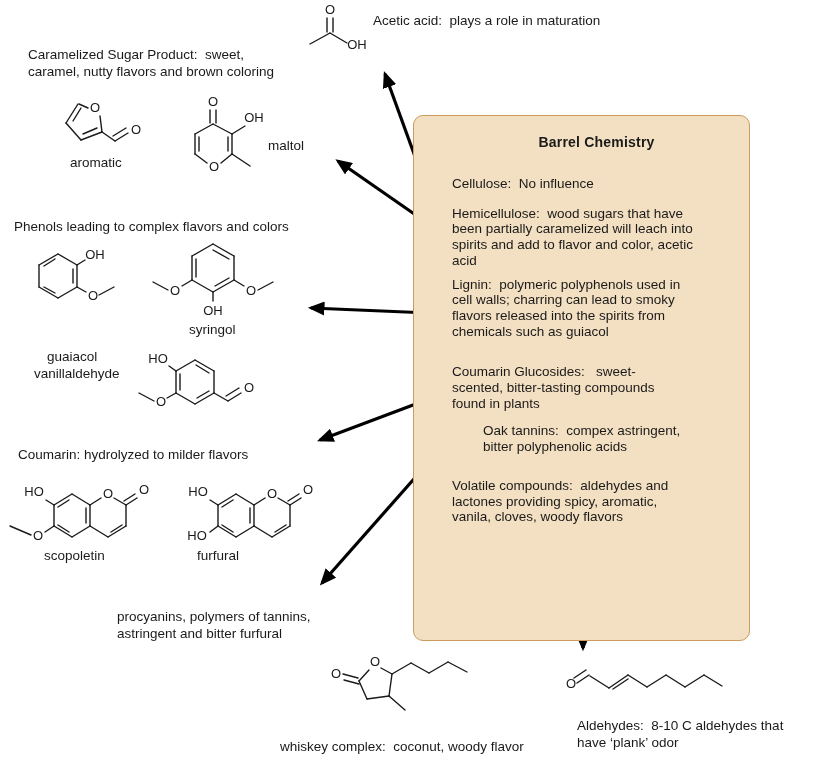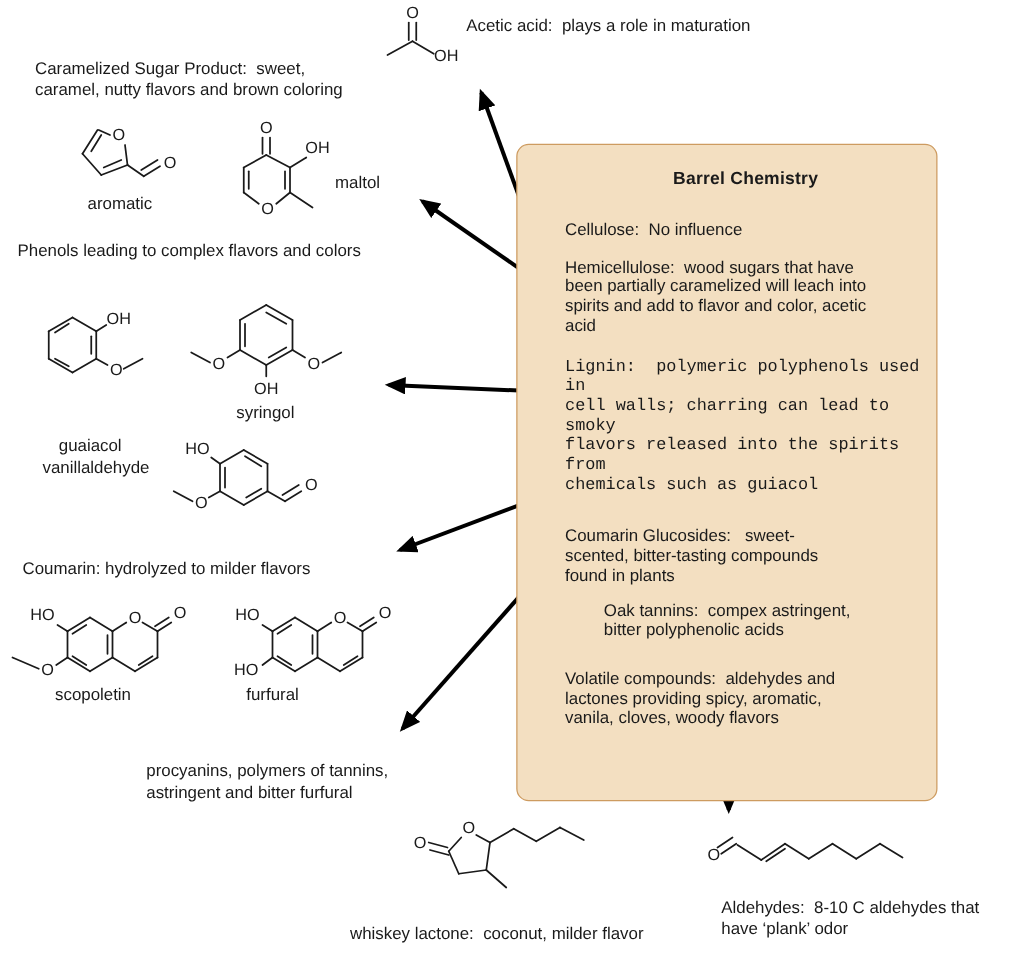--- a/index.html
+++ b/index.html
@@ -22,21 +22,21 @@
   }
   .chem-box h1{
     margin:0;font-size:14px;font-weight:bold;text-align:center;
     letter-spacing:.2px;
   }
   .chem-box p{
     margin:0;font-size:13.5px;line-height:15.7px;white-space:pre-wrap;
   }
   .chem-box p:nth-of-type(1){margin-top:26px;}
   .chem-box p:nth-of-type(2){margin-top:14px;}
-  .chem-box p:nth-of-type(3){margin-top:18px;font-family:Liberation Mono, monospace;}
+  .chem-box p:nth-of-type(3){margin-top:8px;}
   .chem-box p:nth-of-type(4){margin-top:25px;}
   .chem-box p:nth-of-type(5){margin-top:12px;margin-left:31px;}
   .chem-box p:nth-of-type(6){margin-top:23px;}
   svg.mol{position:absolute;overflow:visible;}
   svg.mol line{stroke:var(--text,#1a1a1a);stroke-width:1.4;stroke-linecap:round;}
   svg.mol text{font-family:"Liberation Sans",sans-serif;font-size:13px;fill:var(--text,#1a1a1a);text-anchor:middle;}
   svg.overlay{position:absolute;left:0;top:0;pointer-events:none;}
   svg.overlay line{stroke:var(--arrow,#000);stroke-width:3.2;}
 </style>
 </head>
@@ -76,25 +76,25 @@
     <p>Oak tannins:  compex astringent,
 bitter polyphenolic acids</p>
     <p>Volatile compounds:  aldehydes and
 lactones providing spicy, aromatic,
 vanila, cloves, woody flavors</p>
   </div>
 
   <div class="caption" style="left:373px;top:12px;">Acetic acid:  plays a role in maturation</div>
   <div class="caption" style="left:28px;top:46px;">Caramelized Sugar Product:  sweet,
 caramel, nutty flavors and brown coloring</div>
-  <div class="caption" style="left:14px;top:192px;">Phenols leading to complex flavors and colors</div>
+  <div class="caption" style="left:14px;top:218px;">Phenols leading to complex flavors and colors</div>
   <div class="caption" style="left:18px;top:446px;">Coumarin: hydrolyzed to milder flavors</div>
   <div class="caption" style="left:117px;top:608px;">procyanins, polymers of tannins,
 astringent and bitter furfural</div>
-  <div class="caption" style="left:280px;top:738px;">whiskey lactone:  coconut, milder flavor</div>
+  <div class="caption" style="left:280px;top:738px;">whiskey complex:  coconut, woody flavor</div>
   <div class="caption" style="left:577px;top:717px;">Aldehydes:  8-10 C aldehydes that
 have ‘plank’ odor</div>
 
   <div class="mol-label" style="left:70px;top:155px;">aromatic</div>
   <div class="mol-label" style="left:268px;top:138px;">maltol</div>
   <div class="mol-label" style="left:47px;top:329px;margin-top:20px;">guaiacol</div>
   <div class="mol-label" style="left:189px;top:322px;">syringol</div>
   <div class="mol-label" style="left:34px;top:366px;">vanillaldehyde</div>
   <div class="mol-label" style="left:44px;top:548px;">scopoletin</div>
   <div class="mol-label" style="left:197px;top:548px;">furfural</div>

